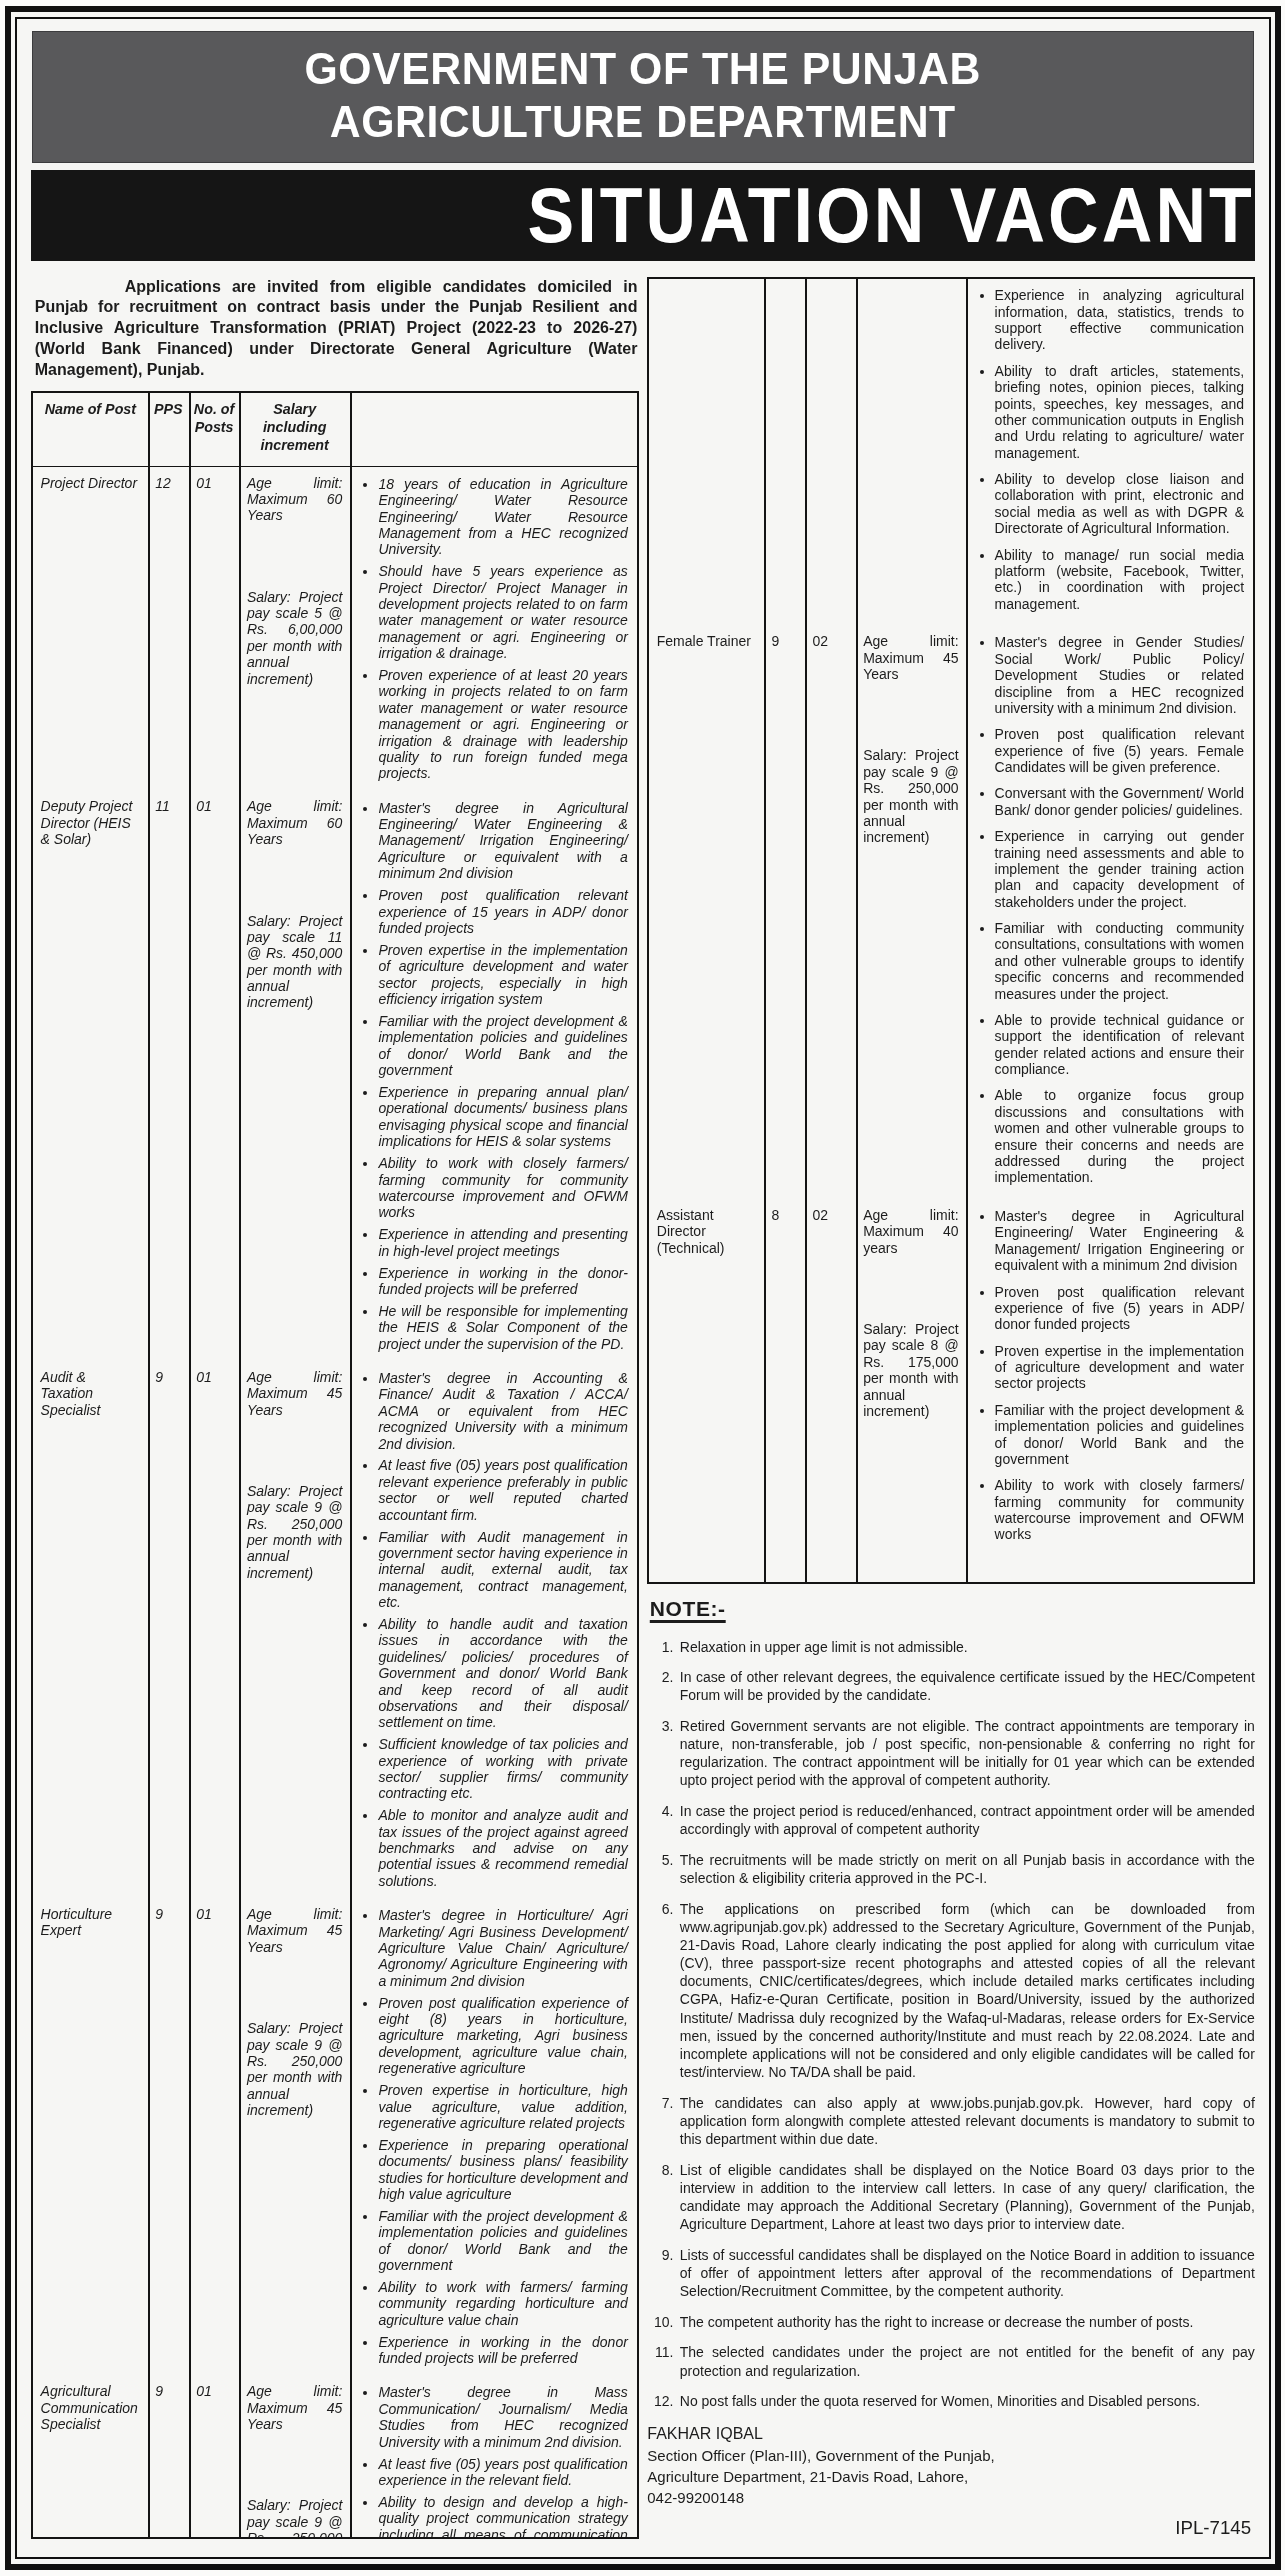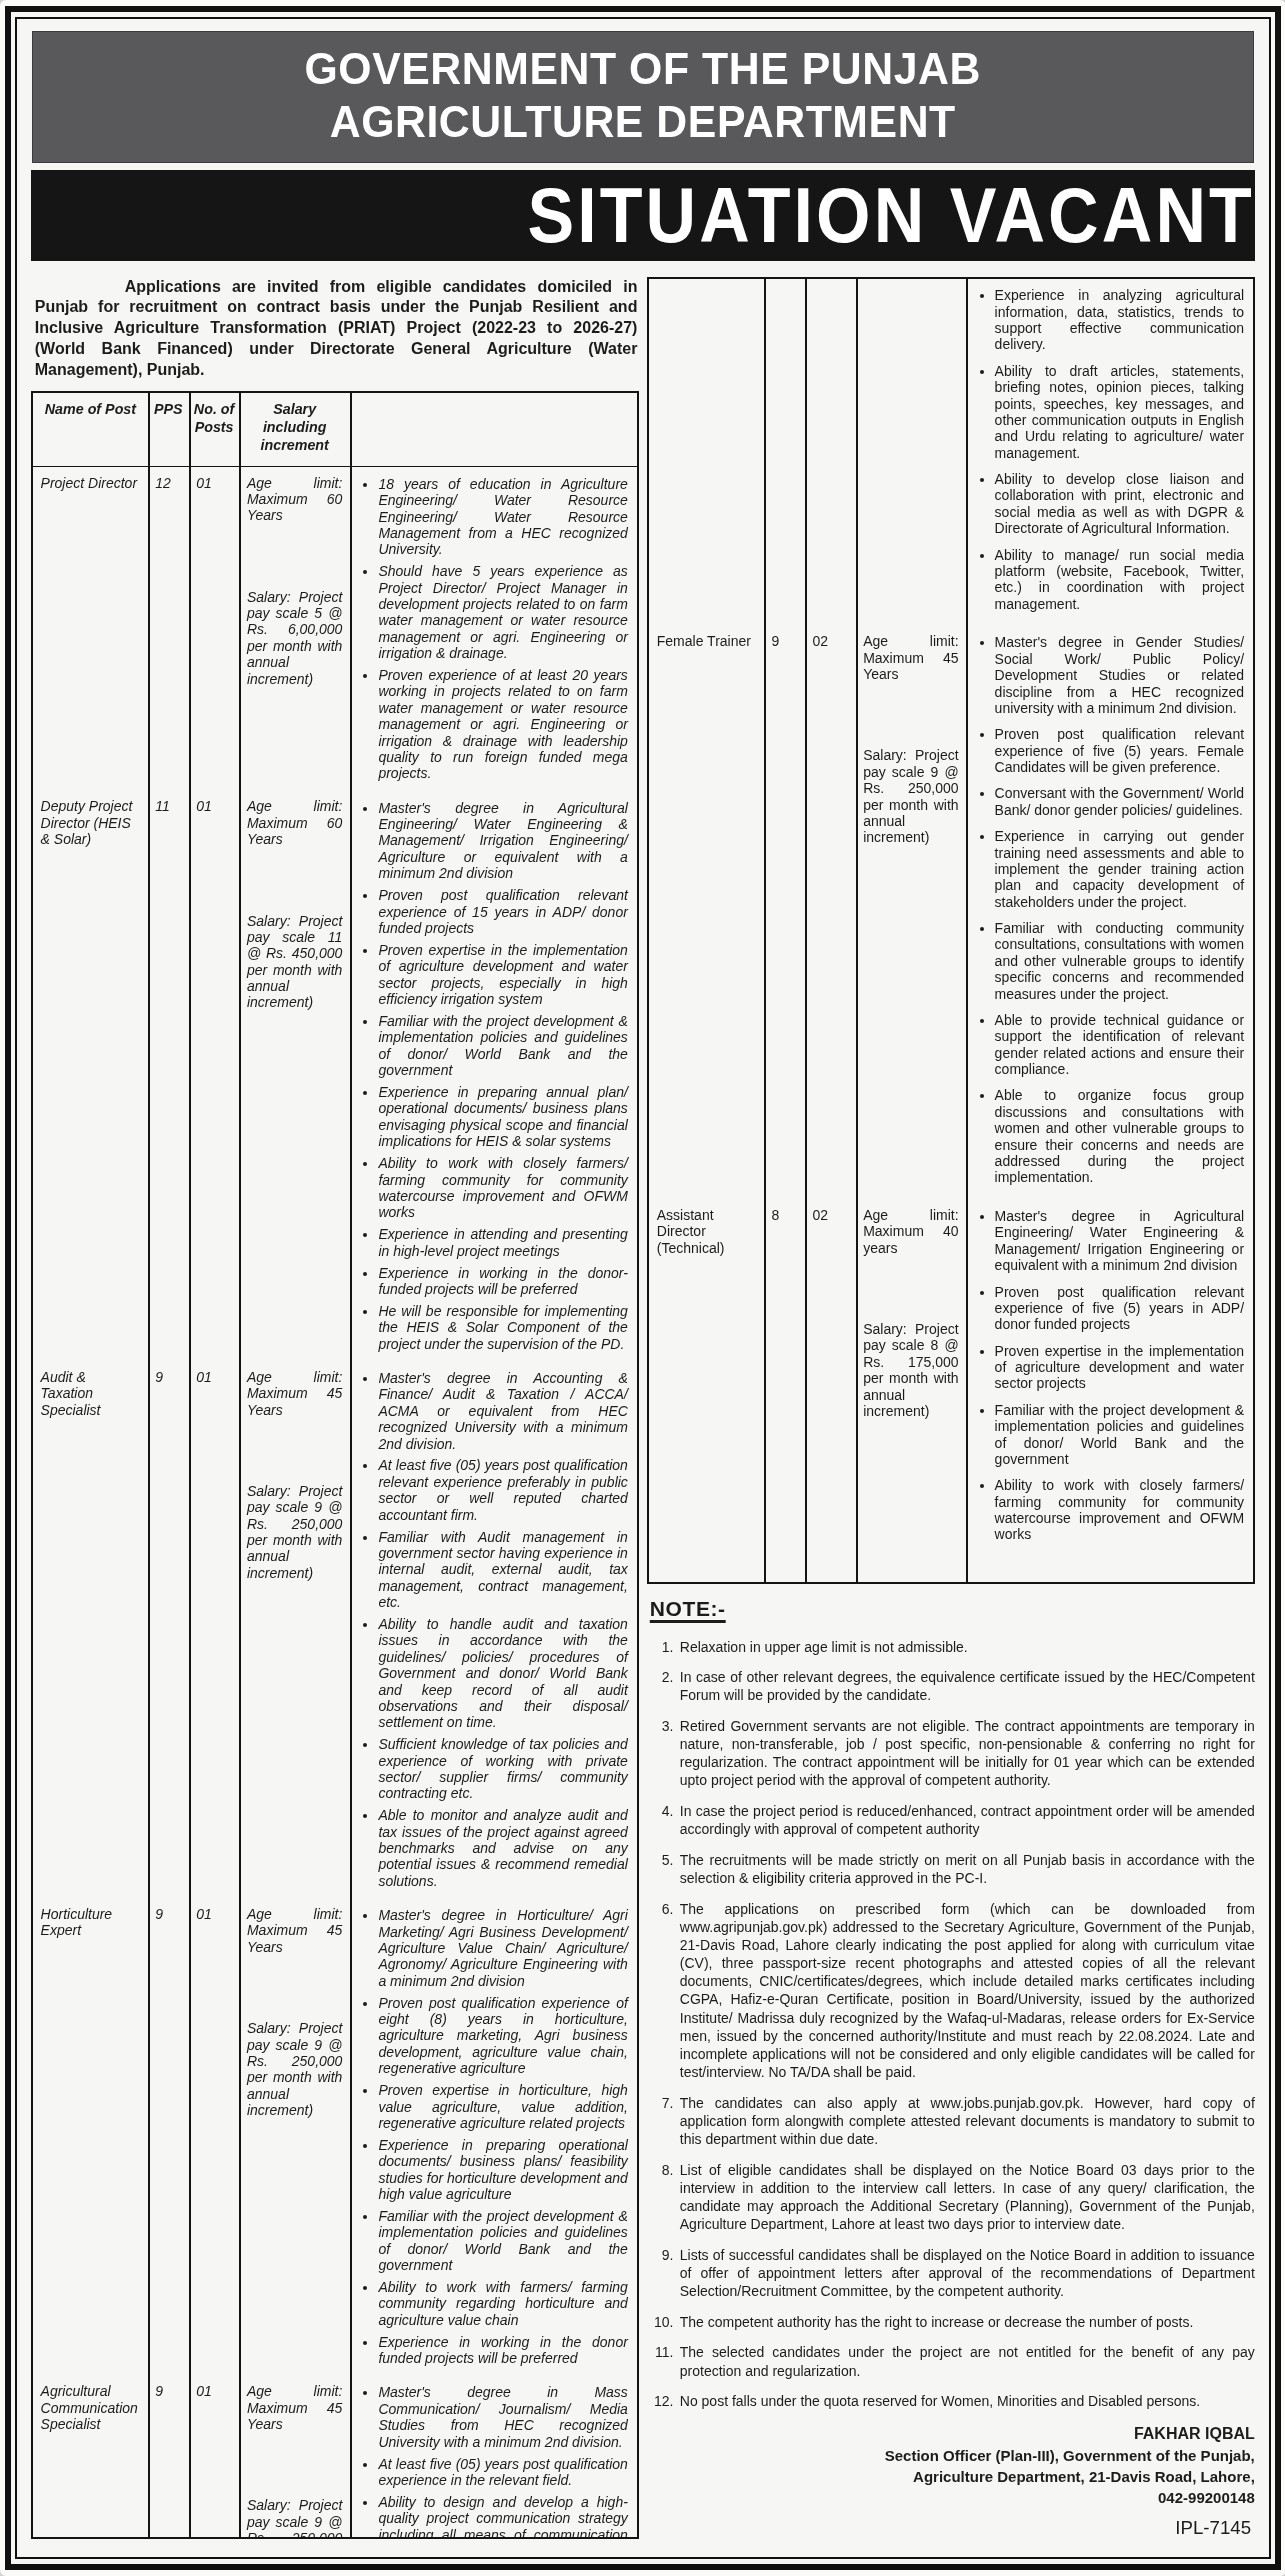--- a/index.html
+++ b/index.html
@@ -4,21 +4,21 @@
 <style>
   :root{
     --frame:#101010;
     --header-bg:#59595b;
     --banner-bg:#151515;
     --paper:#f6f6f4;
     --ink:#1c1c1c;
   }
   *{box-sizing:border-box;}
   body{margin:0;background:#cfcfcd;font-family:"Liberation Sans","DejaVu Sans",sans-serif;color:var(--ink);}
-  .sheet{width:1286px;height:2576px;background:#fbfbfa;position:relative;padding:6.2px 5px;border-radius:6px;}
+  .sheet{width:1286px;height:2576px;background:#fbfbfa;position:relative;padding:6.2px 5px;}
   .outer{border:6.8px solid var(--frame);height:100%;padding:4.4px;background:var(--paper);}
   .inner{border:2.5px solid var(--frame);height:100%;padding:11.2px 13.7px 18.7px;display:flex;flex-direction:column;overflow:hidden;}
 
   .header-banner{background:var(--header-bg);border:1.2px solid #3c3c3e;margin:1.2px 1.2px 0;padding:10px 0 13.7px;text-align:center;}
   .dept-line{color:#ffffff;font-weight:bold;font-size:45px;line-height:1.18;letter-spacing:0.6px;transform:scaleX(0.95);}
   .situation{background:var(--banner-bg);margin-top:6.8px;height:91px;display:flex;align-items:center;justify-content:flex-end;}
   .situation-title{color:#ffffff;font-weight:bold;font-size:70px;letter-spacing:3.1px;transform:scale(1.0,1.12);white-space:nowrap;}
 
   .cols{display:flex;gap:8.7px;margin-top:16px;flex:1;min-height:0;}
   .col{width:calc(50% - 4.4px);display:flex;flex-direction:column;min-height:0;}
@@ -40,21 +40,21 @@
   ul.bullets{margin:0;padding-left:21px;list-style:disc;}
   ul.bullets li{margin-bottom:5.6px;text-align:justify;}
   .cont ul.bullets li{margin-bottom:10px;}
   .age{margin:0;text-align:justify;}
   .sal{margin:65px 0 0;text-align:justify;}
 
   .note-head{font-size:21px;font-weight:bold;text-decoration:underline;text-decoration-thickness:2.5px;text-underline-offset:4.4px;margin:13.7px 0 7.5px 2.5px;letter-spacing:0.6px;}
   ol.notes{margin:8.7px 0 0;padding-left:30px;font-size:14px;line-height:1.3;}
   ol.notes li{margin-bottom:12.4px;text-align:justify;padding-left:2.5px;}
 
-  .sig{text-align:right;font-weight:bold;margin-top:2.5px;}
+  .sig{text-align:left;font-weight:normal;margin-top:2.5px;}
   .sig-name{font-size:16px;margin-bottom:1.9px;}
   .sig-line{font-size:15px;line-height:1.4;}
   .ref{text-align:right;font-size:18.7px;margin-top:8.7px;padding-right:3.7px;}
 </style>
 </head>
 <body>
 
 <div class="sheet">
   <div class="outer">
     <div class="inner">

